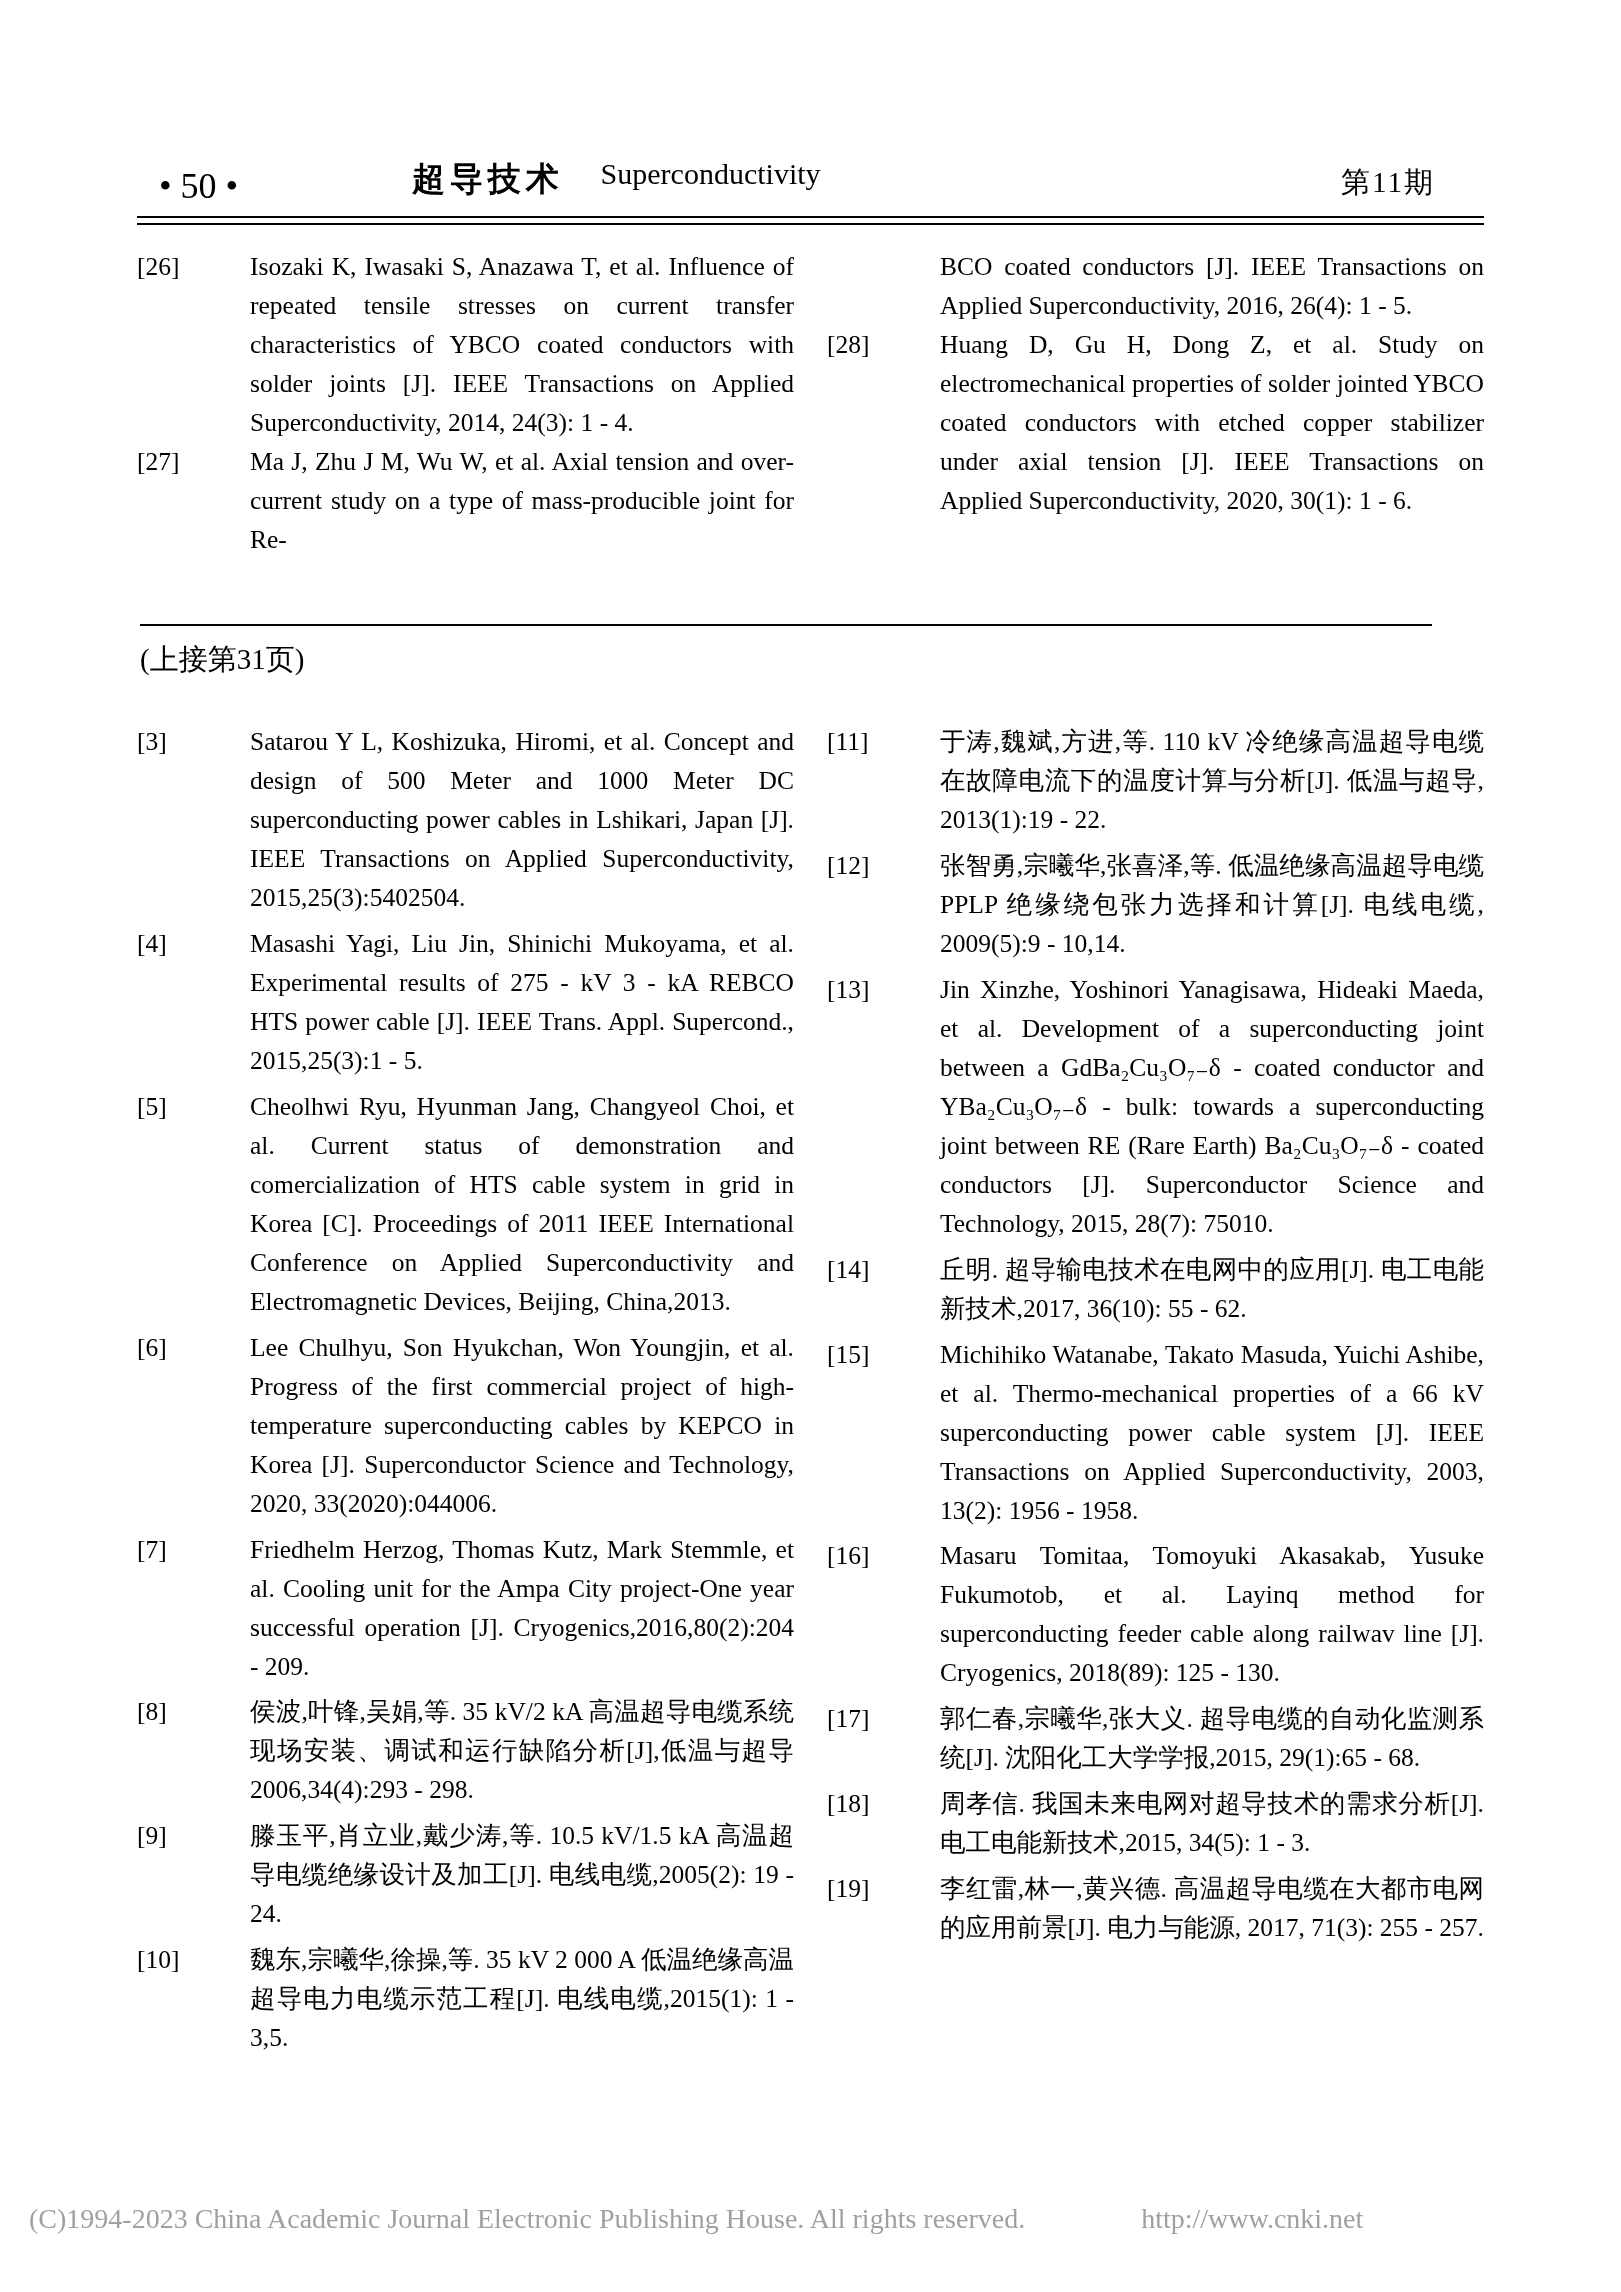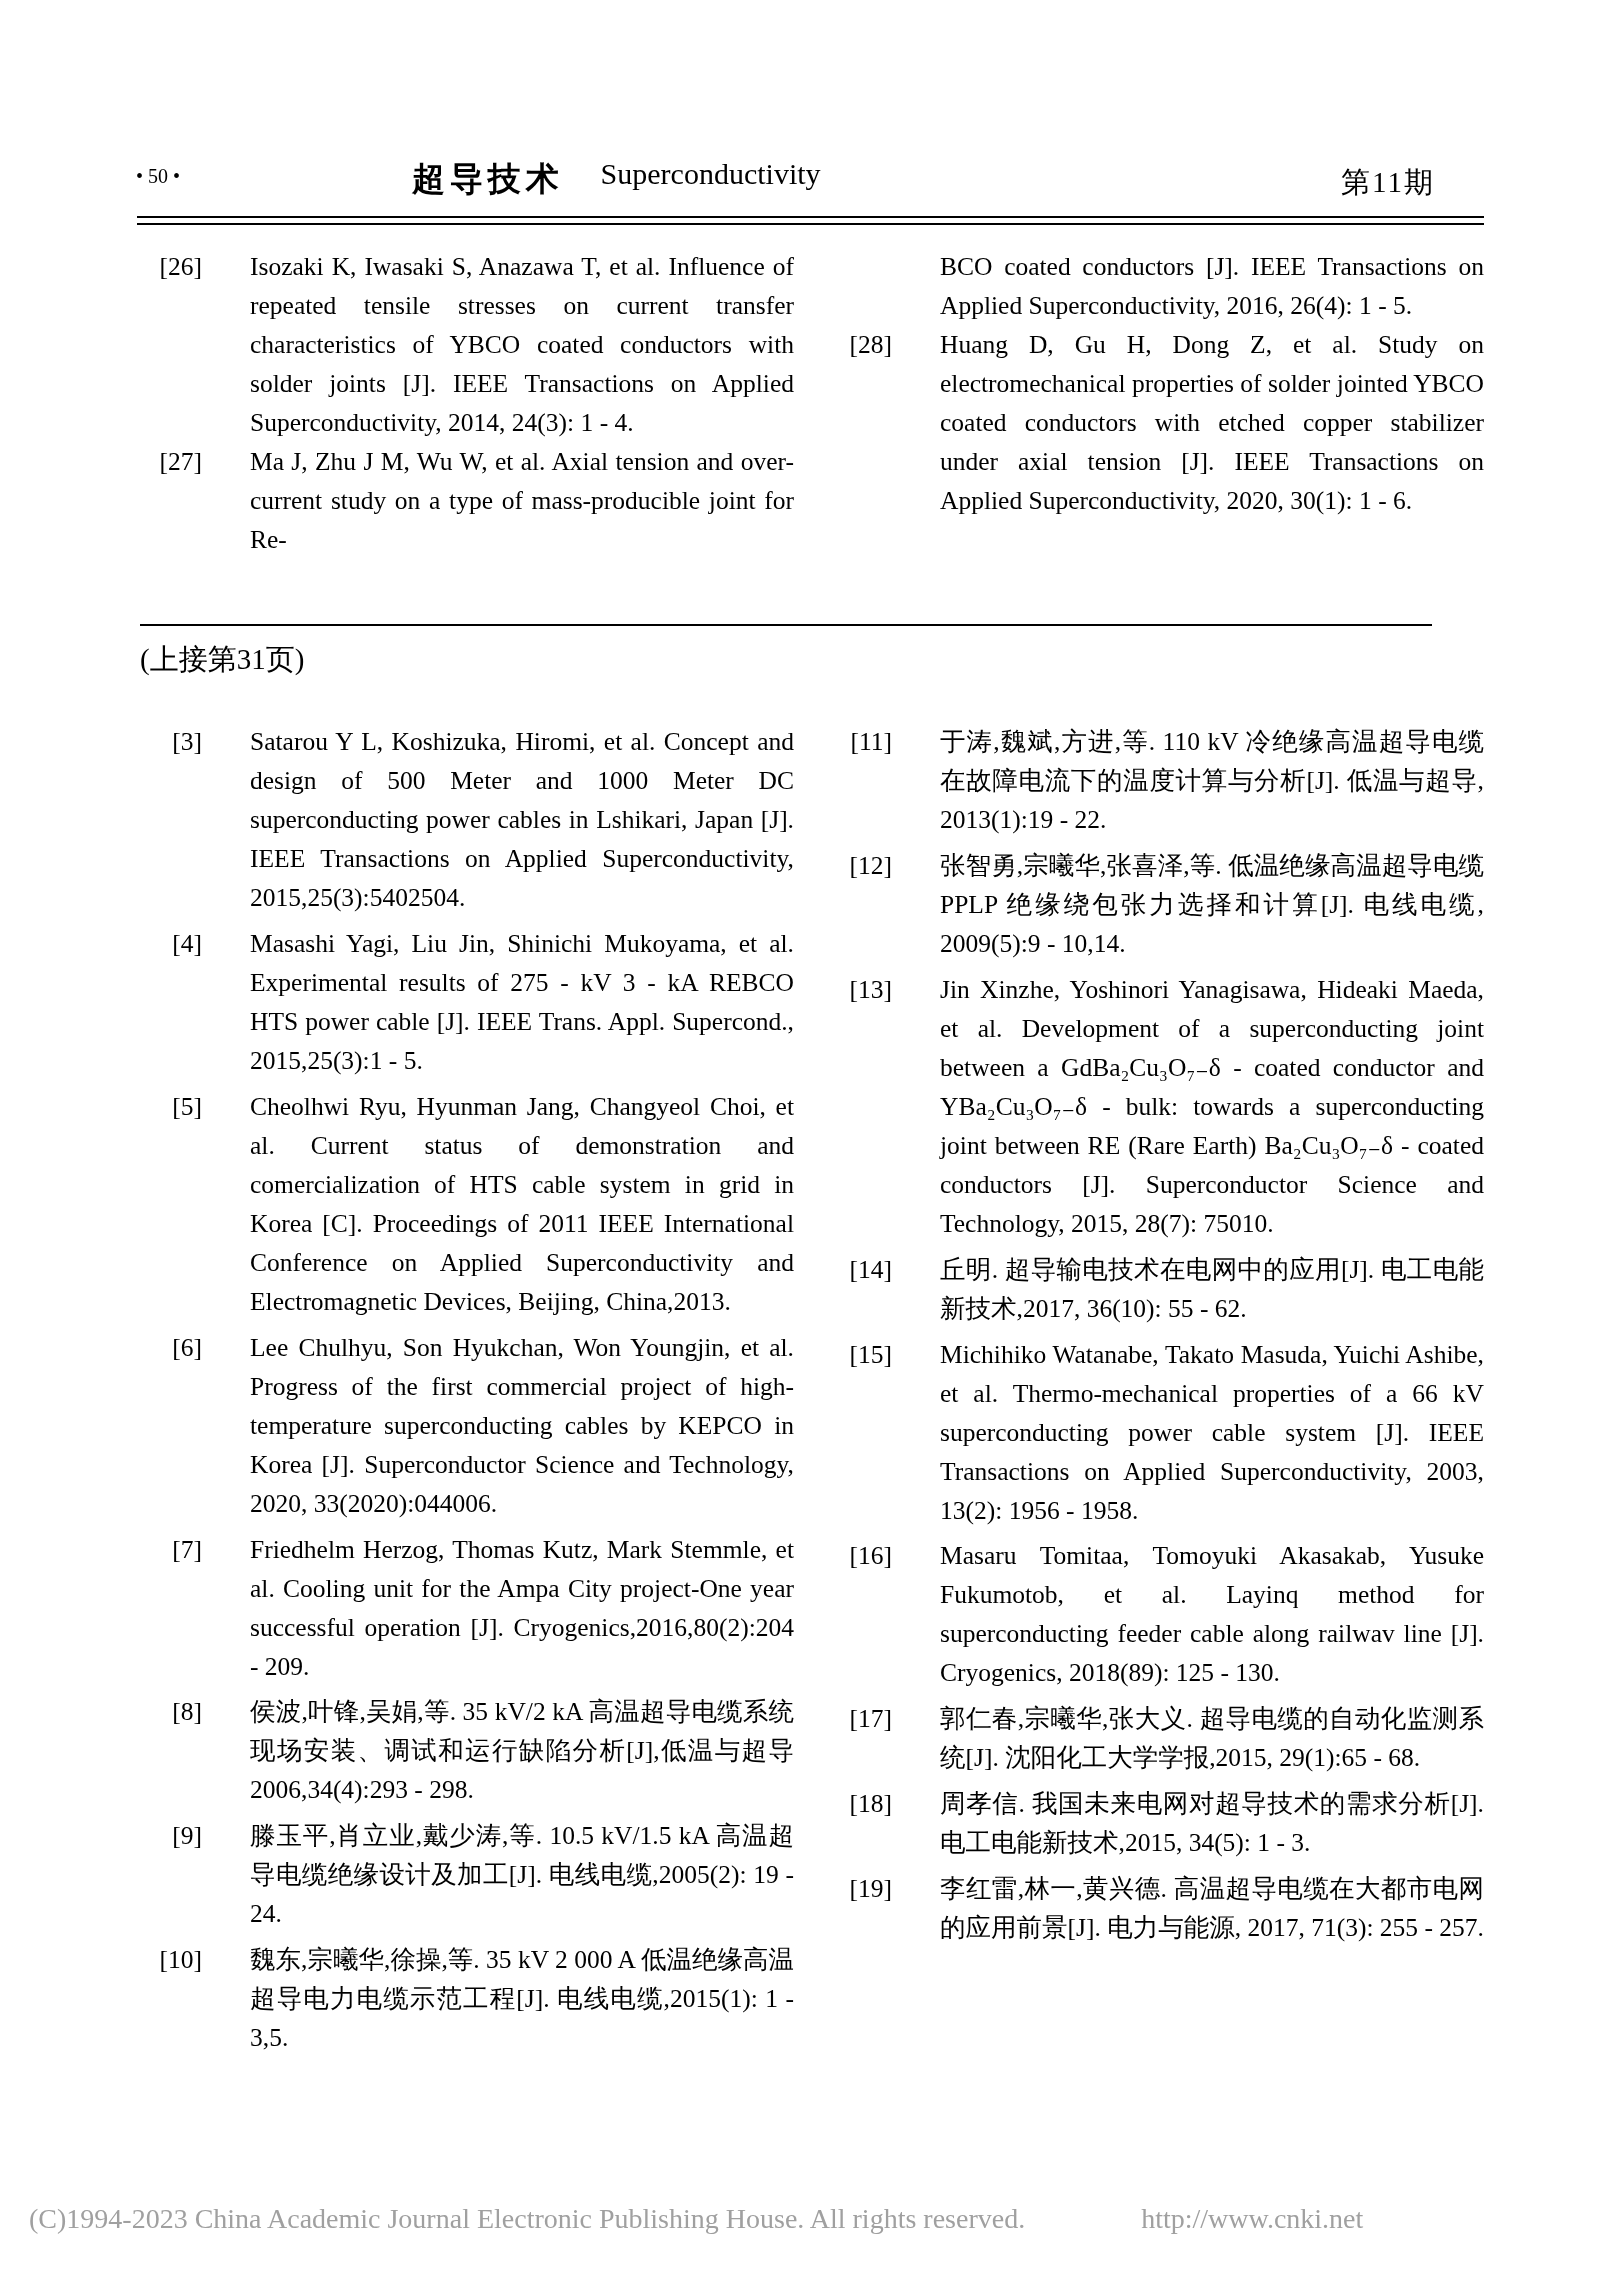--- a/index.html
+++ b/index.html
@@ -8,22 +8,22 @@
     background: #ffffff;
     color: #000;
     font-family: "Liberation Serif", "DejaVu Serif", serif;
     position: relative;
     overflow: hidden;
   }
   .page { position: absolute; inset: 0; }
 
   
   .header-pagenum {
-    position: absolute; left: 136px; top: 165px;
-    font-size: 20px;
+    position: absolute; left: 159px; top: 165px;
+    font-size: 36px;
   }
   .header-center {
     position: absolute; left: 412px; top: 157px;
     display: flex; align-items: flex-start; gap: 37px;
   }
   .journal-cn {
     font-family: "Liberation Sans", "DejaVu Sans", sans-serif;
     font-weight: 700; font-size: 33px; letter-spacing: 4.9px;
   }
   .journal-en { font-size: 30px; }
@@ -44,21 +44,20 @@
   .top-section  { top: 247px; }
   .main-section { top: 722px; }
   .col { width: 657px; }
 
   .ref { display: flex; }
   .main-section .ref { margin-bottom: 6.9px; }
   .ref-marker {
     flex: 0 0 65px;
     font-size: 25.5px; line-height: 39px;
     white-space: nowrap;
-    text-align: right;
   }
   .ref-body {
     flex: 1;
     font-size: 25.5px; line-height: 39px;
     text-align: justify;
     margin-left: 48px;
   }
 
   
   .divider-rule {

